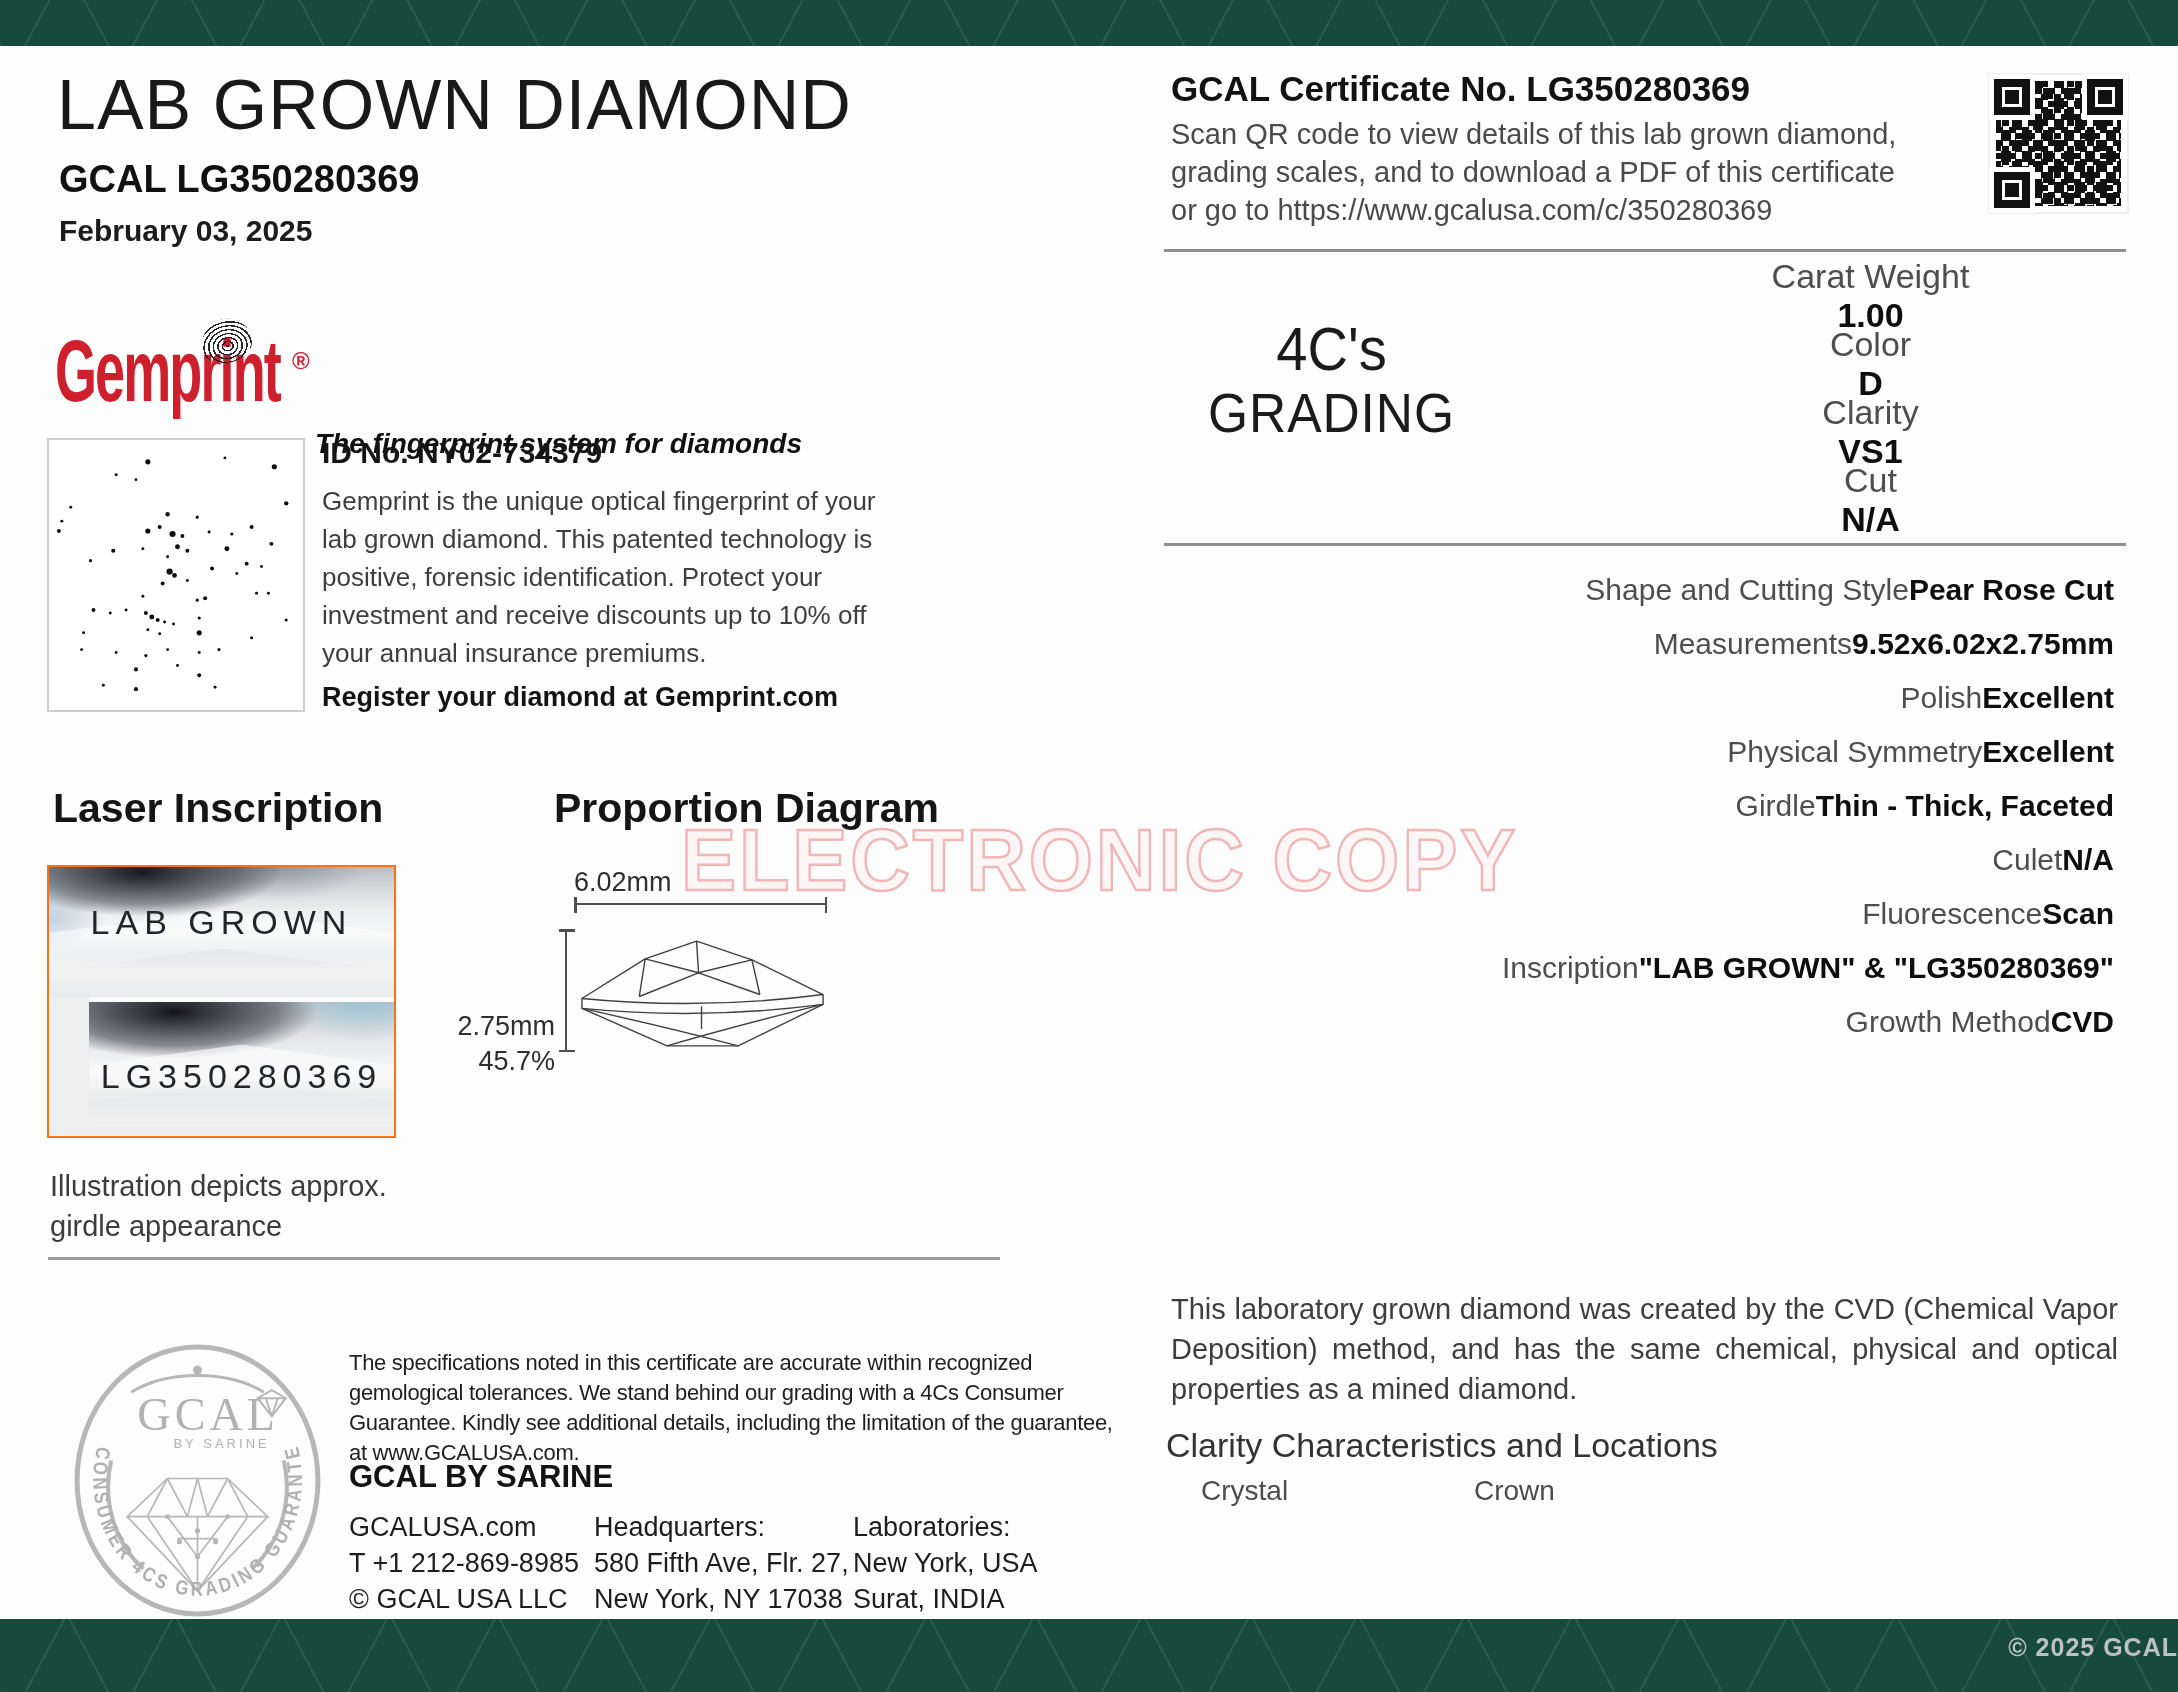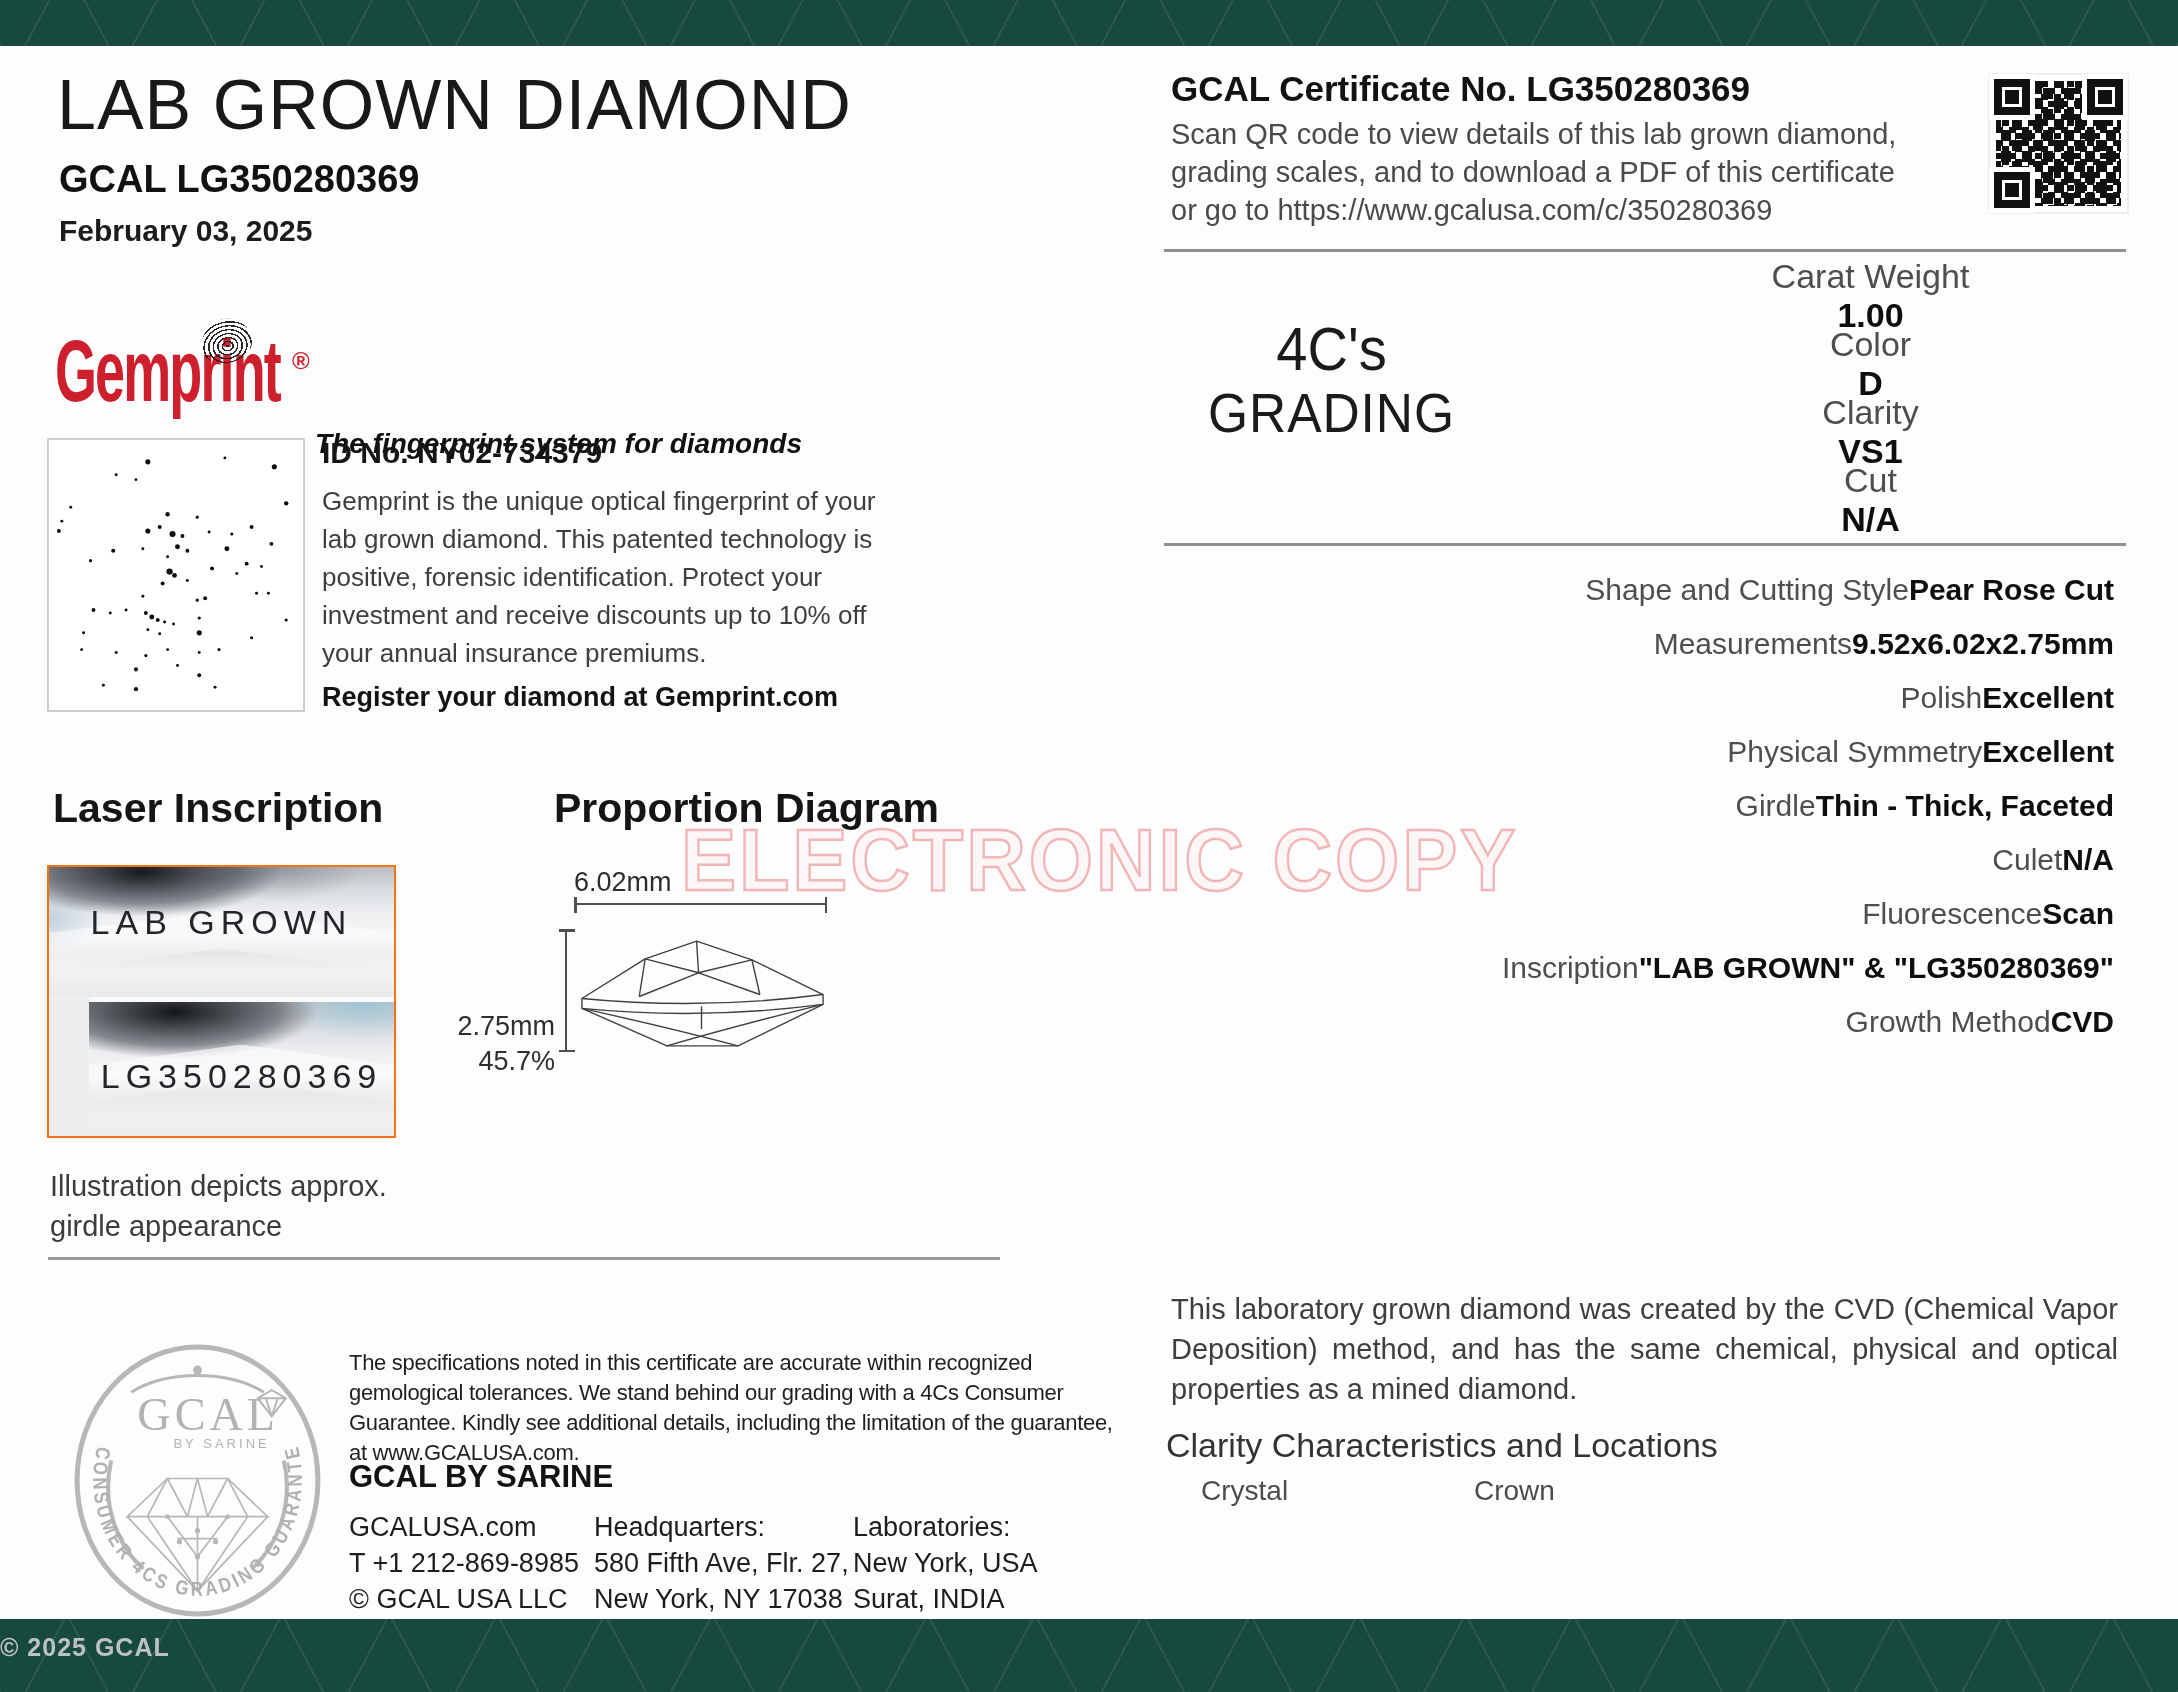--- a/index.html
+++ b/index.html
@@ -7,21 +7,21 @@
   .page { position:relative; width:2178px; height:1693px; background:#fdfdfd; overflow:hidden; }
 
   
   .greenbar {
     position:absolute; left:0; width:2178px; background-color:#17493d;
     background-image:
       repeating-linear-gradient(62deg, rgba(255,255,255,.09) 0 2px, rgba(255,255,255,0) 2px 95px),
       repeating-linear-gradient(-62deg, rgba(255,255,255,.09) 0 2px, rgba(255,255,255,0) 2px 95px);
   }
   .topbar { top:0; height:46px; }
-  .footerbar { top:1619px; height:74px; text-align:left; }
+  .footerbar { top:1619px; height:74px; text-align:right; }
   .footerbar .copy { display:inline-block; margin-top:14px; font-size:25px; font-weight:700; color:#bcc1c1; letter-spacing:1px; }
 
   
   .watermark {
     position:absolute; left:681px; top:810px; z-index:1; white-space:nowrap;
     font-size:87px; font-weight:700; letter-spacing:3px;
     color:rgba(253,238,238,.45); -webkit-text-stroke:2.5px #f1b6b6;
     transform:scaleX(.95); transform-origin:left top;
   }
 

